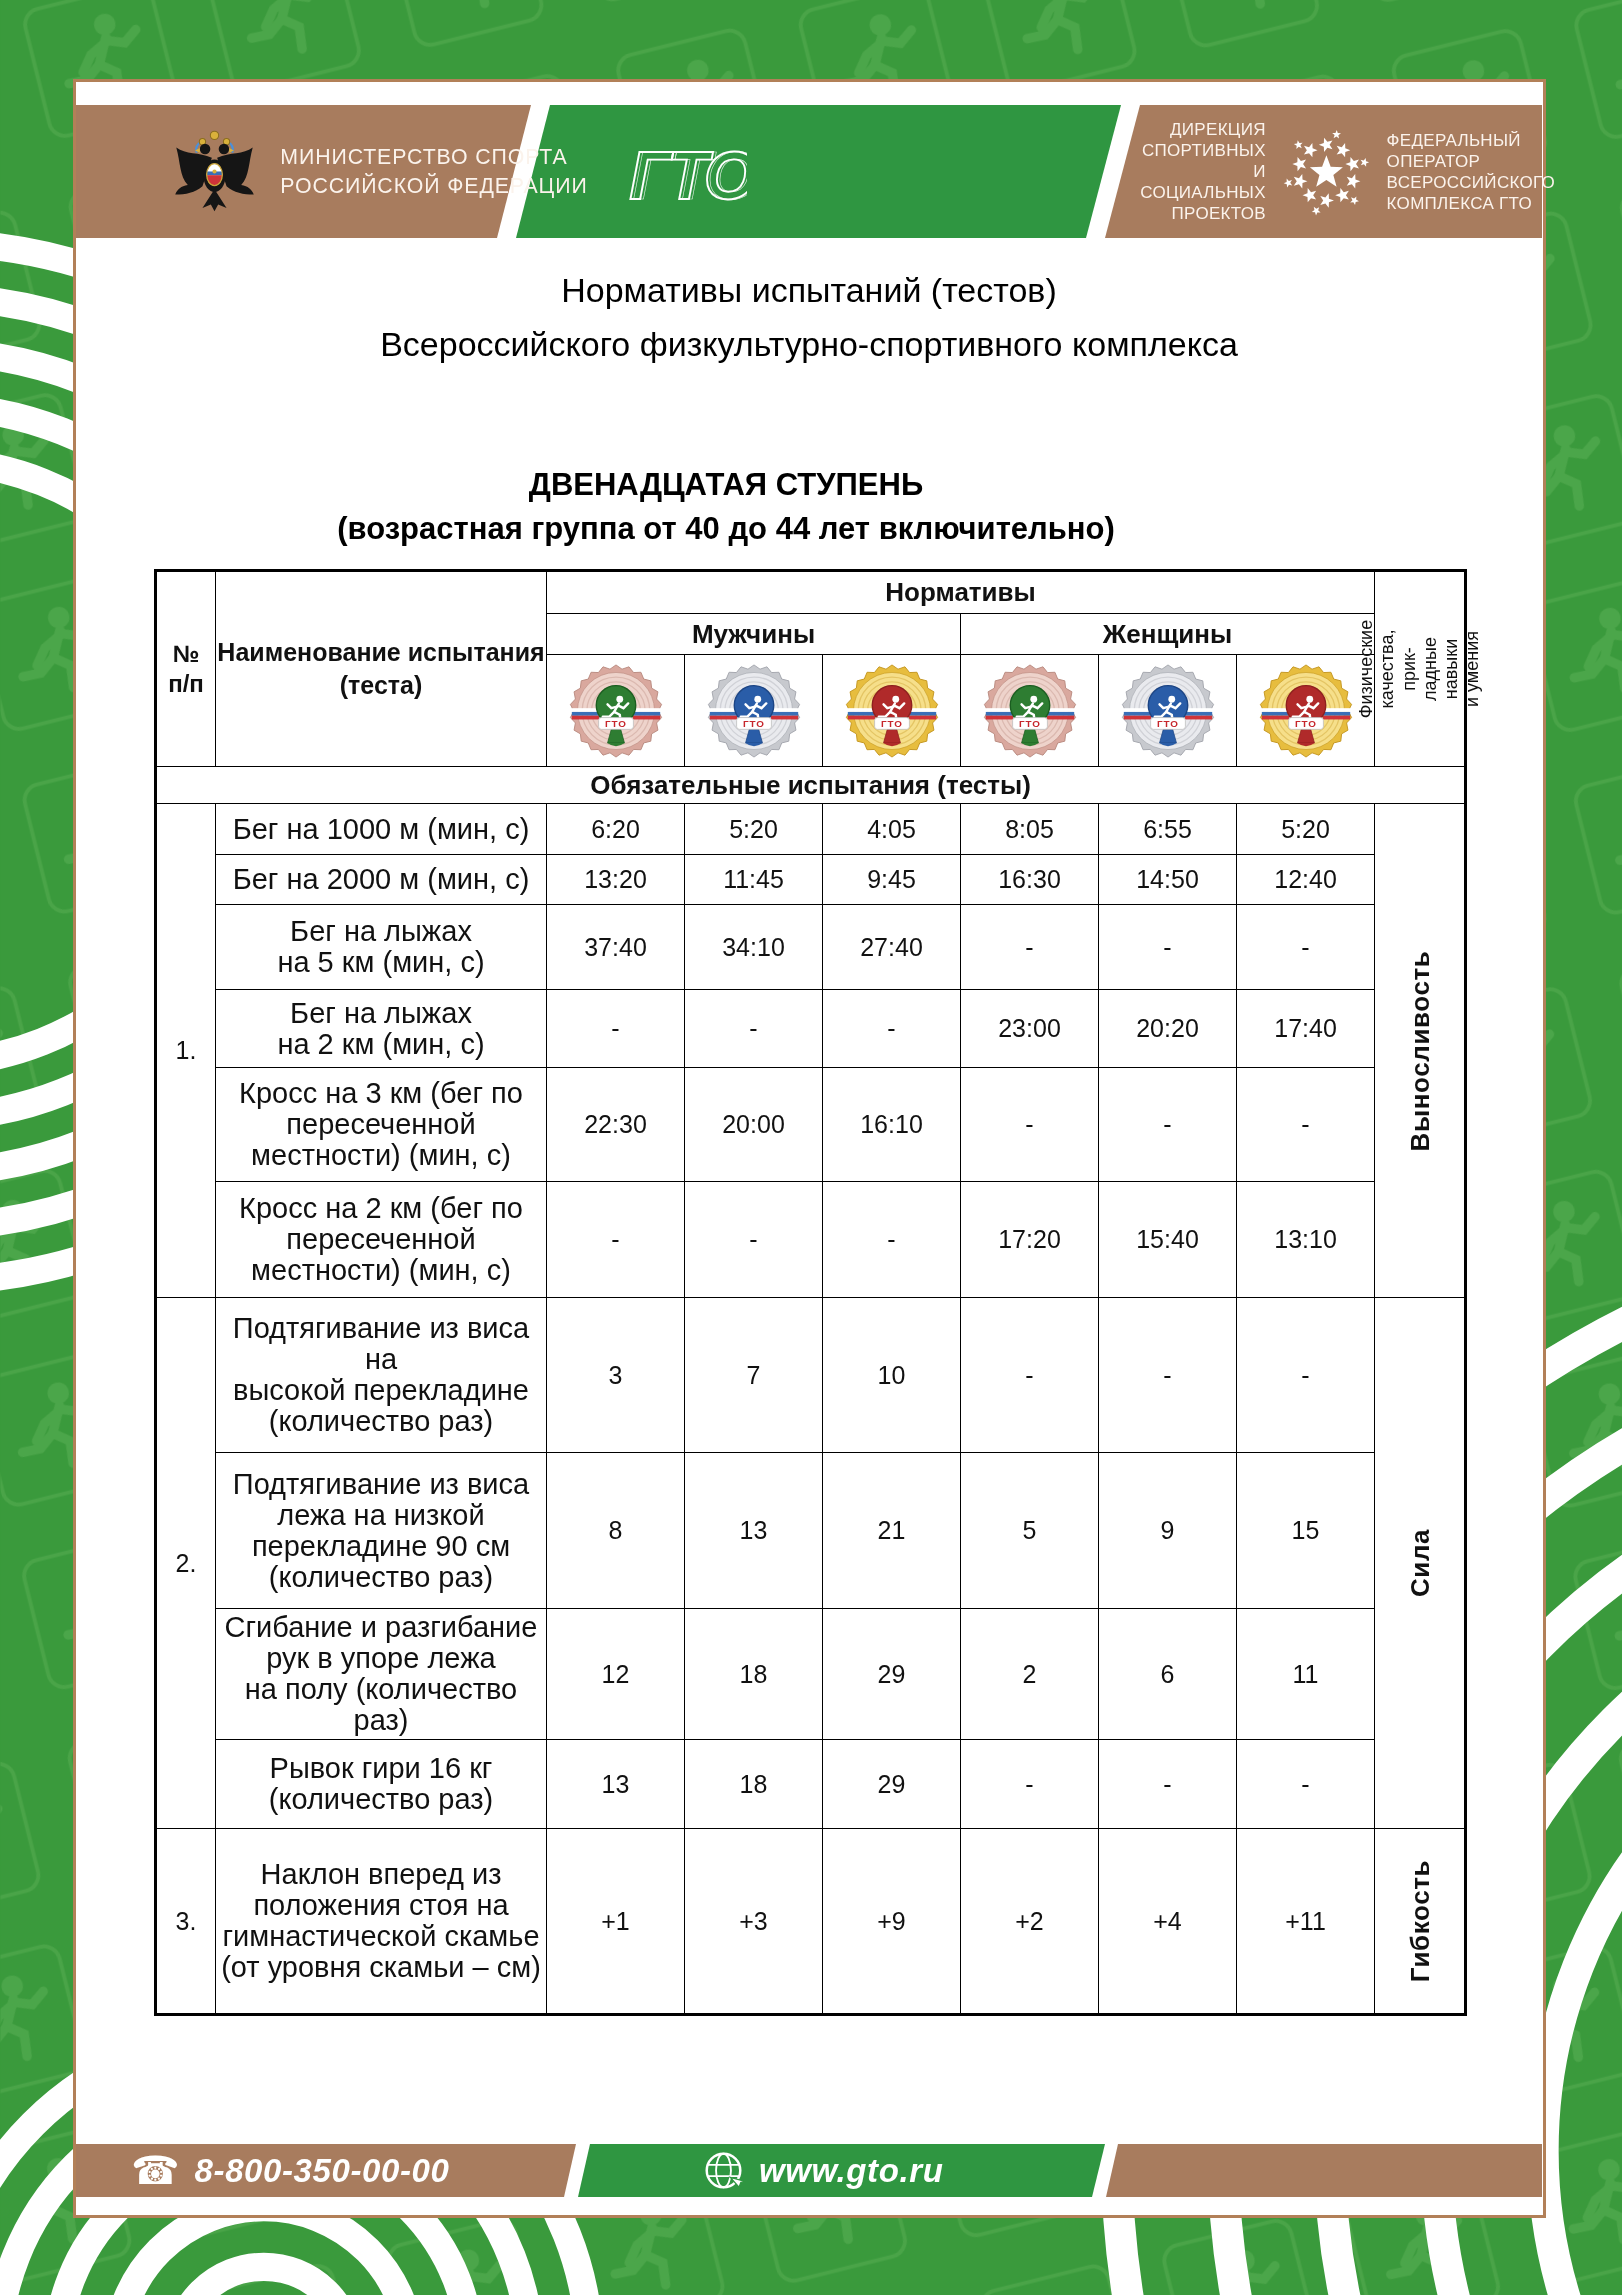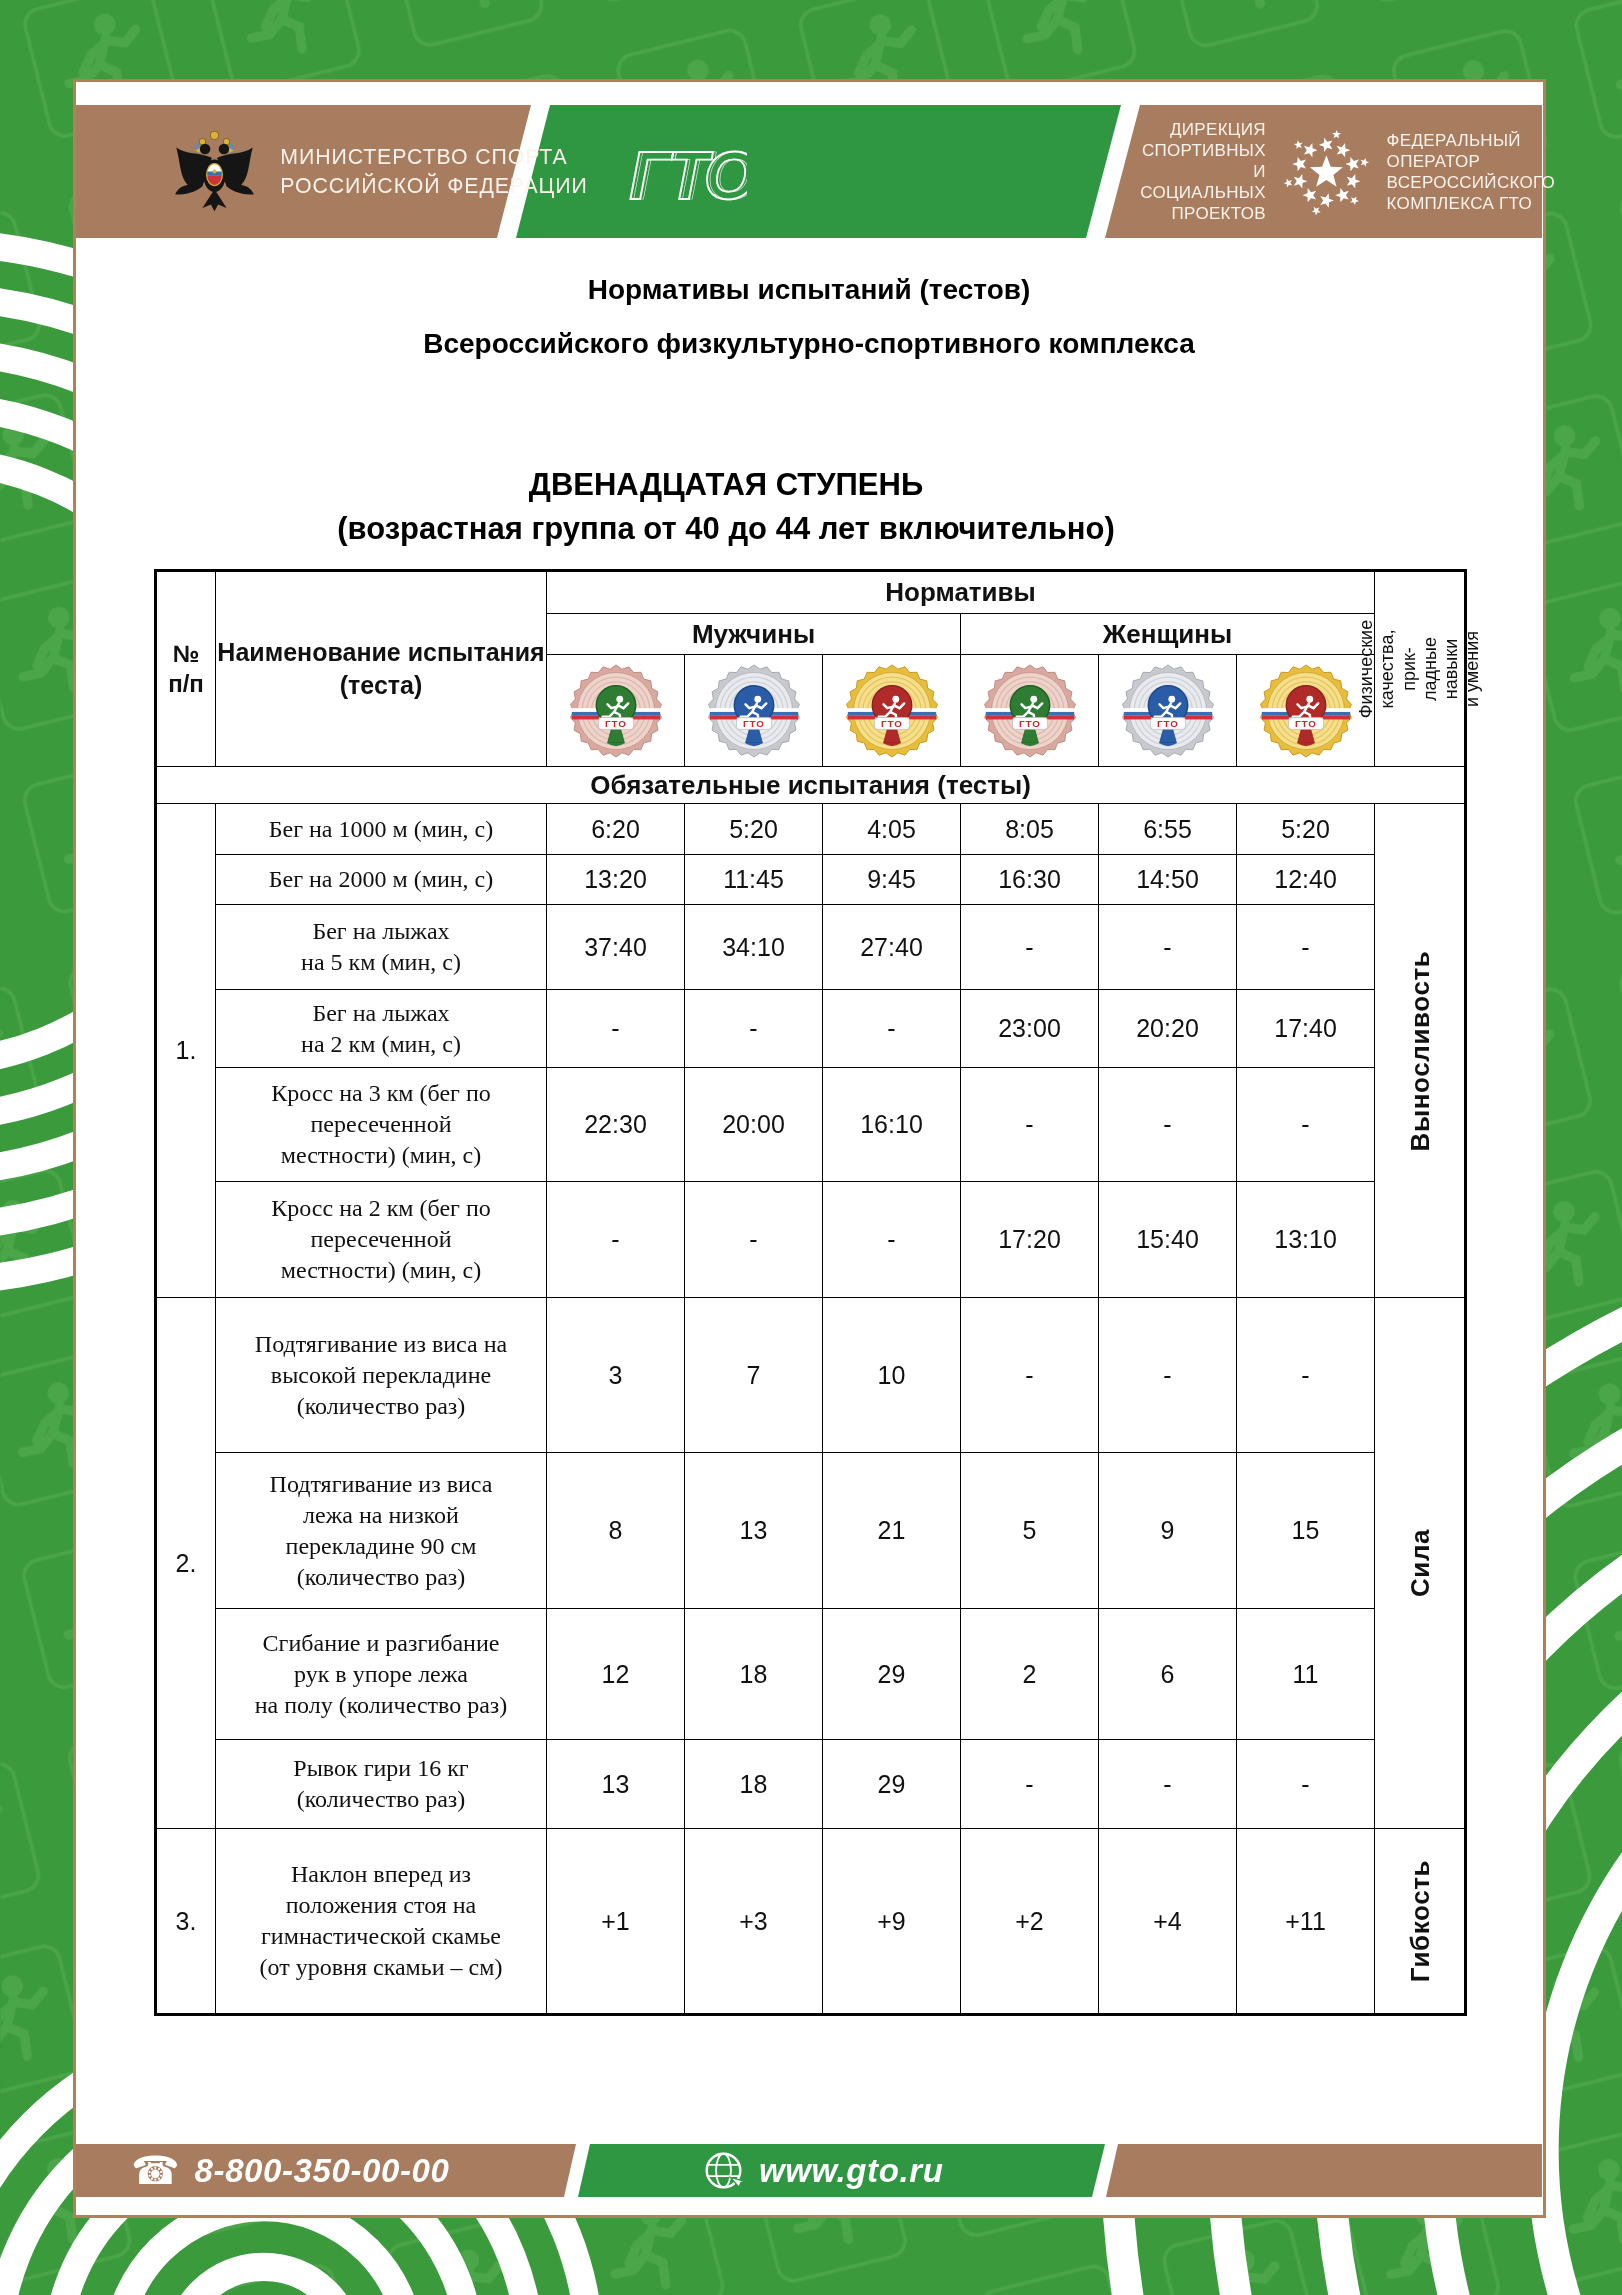--- a/index.html
+++ b/index.html
@@ -22,41 +22,41 @@
   #ministry-content{left:94px;}
   #ministry-content .txt{margin-left:21.3px;color:#fbf3ec;font-size:21.3px;letter-spacing:0.9px;line-height:29px;}
   #gto-content{left:552px;}
   #gto-content .txt{margin-left:16.3px;color:#ffffff;font-weight:bold;font-size:22.6px;line-height:28px;}
   #direction-content{left:1057px;}
   #direction-content .txt{color:#fbf3ec;font-size:17px;line-height:21px;letter-spacing:0.3px;}
   #direction-content .txt.right{margin-left:14px;}
   #direction-content .txt.left{text-align:right;margin-right:14px;}
   
   #title-block{position:absolute;left:0;top:181px;width:1466px;text-align:center;color:#000;}
-  #title-block .t-line{font-size:28px;font-weight:bold;line-height:54px;}
+  #title-block .t-line{font-size:34px;font-weight:normal;line-height:54px;}
   #stage-block{position:absolute;left:0;top:381px;width:1300px;text-align:center;color:#000;}
   #stage-block .s-line{font-size:31px;font-weight:bold;line-height:44px;}
   
   #norms-table{position:absolute;left:78px;top:487px;border-collapse:collapse;table-layout:fixed;
                width:1310px;border:3.8px solid #000;color:#111;}
   #norms-table td{border:1.9px solid #000;text-align:center;vertical-align:middle;padding:0;}
   .hr1 td{font-size:26px;font-weight:bold;}
   .hr2 td{font-size:26px;font-weight:bold;border-bottom-width:2.5px;}
   .hr3 td{border-bottom-width:3.8px;}
   .hr4 td{font-size:26px;font-weight:bold;border-top-width:3.8px;border-bottom-width:3.8px;height:36px;}
   td.num-h{font-size:24px;font-weight:bold;white-space:pre-line;line-height:30px;}
   td.name-h{font-size:25px;font-weight:bold;white-space:pre-line;line-height:33px;}
   td.qual-h{position:relative;}
   td.quality-cell{position:relative;}
   .vwrap-rot{position:absolute;top:50%;left:50%;transform:translate(-50%,-50%) rotate(-90deg);
              white-space:pre-line;}
   .qual-h .vwrap-rot{font-size:18px;font-weight:normal;line-height:21.3px;text-align:center;}
   .quality-cell .vwrap-rot{font-size:26px;font-weight:bold;letter-spacing:0.6px;}
-  tbody td.name{ text-align:left;padding-left:10px;padding-right:5px;font-size:24px;line-height:31px;
-                 white-space:pre-line;border-top-width:2.5px;font-family:Liberation Serif, serif;}
+  tbody td.name{ text-align:left;padding-left:10px;padding-right:5px;font-size:29px;line-height:31px;
+                 white-space:pre-line;border-top-width:2.5px;}
   tbody td{border-top-width:2.5px;}
   tbody td.val{font-size:25px;}
   tbody td.num{font-size:25px;}
   tbody tr.group-start td{border-top-width:3.8px;}
   .badge-cell svg{display:block;margin:0 auto;}
   
   #footer-band{top:2062px;height:53px;}
   #fseg-phone{clip-path:polygon(0 0,500px 0,488px 100%,0 100%);}
   #fseg-site{clip-path:polygon(514px 0,1029px 0,1016px 100%,502px 100%);}
   #fseg-vk{clip-path:polygon(1042px 0,1466px 0,1466px 100%,1030px 100%);}

